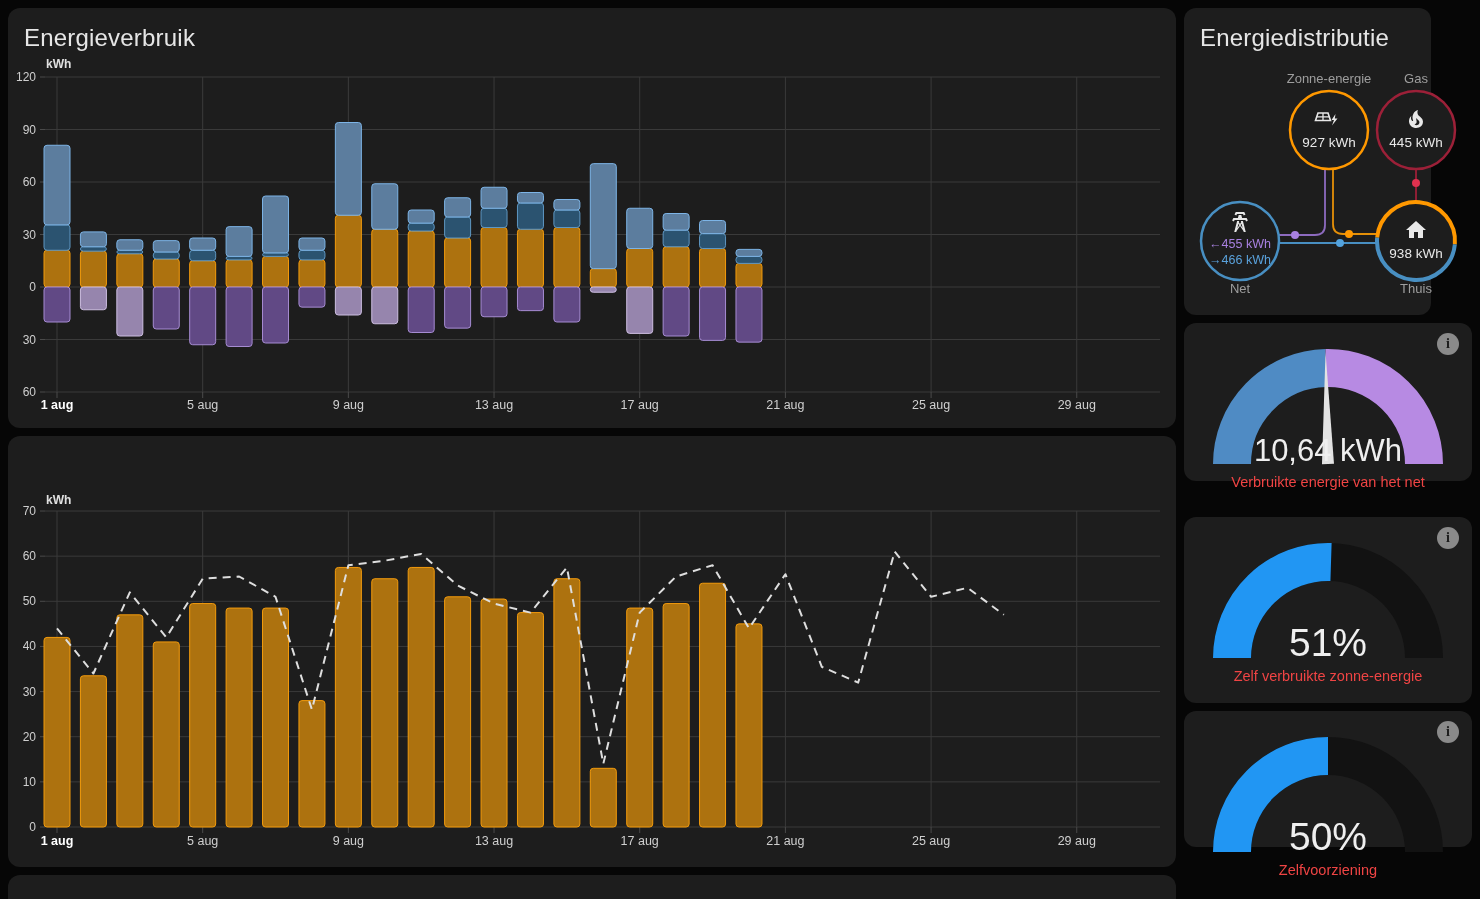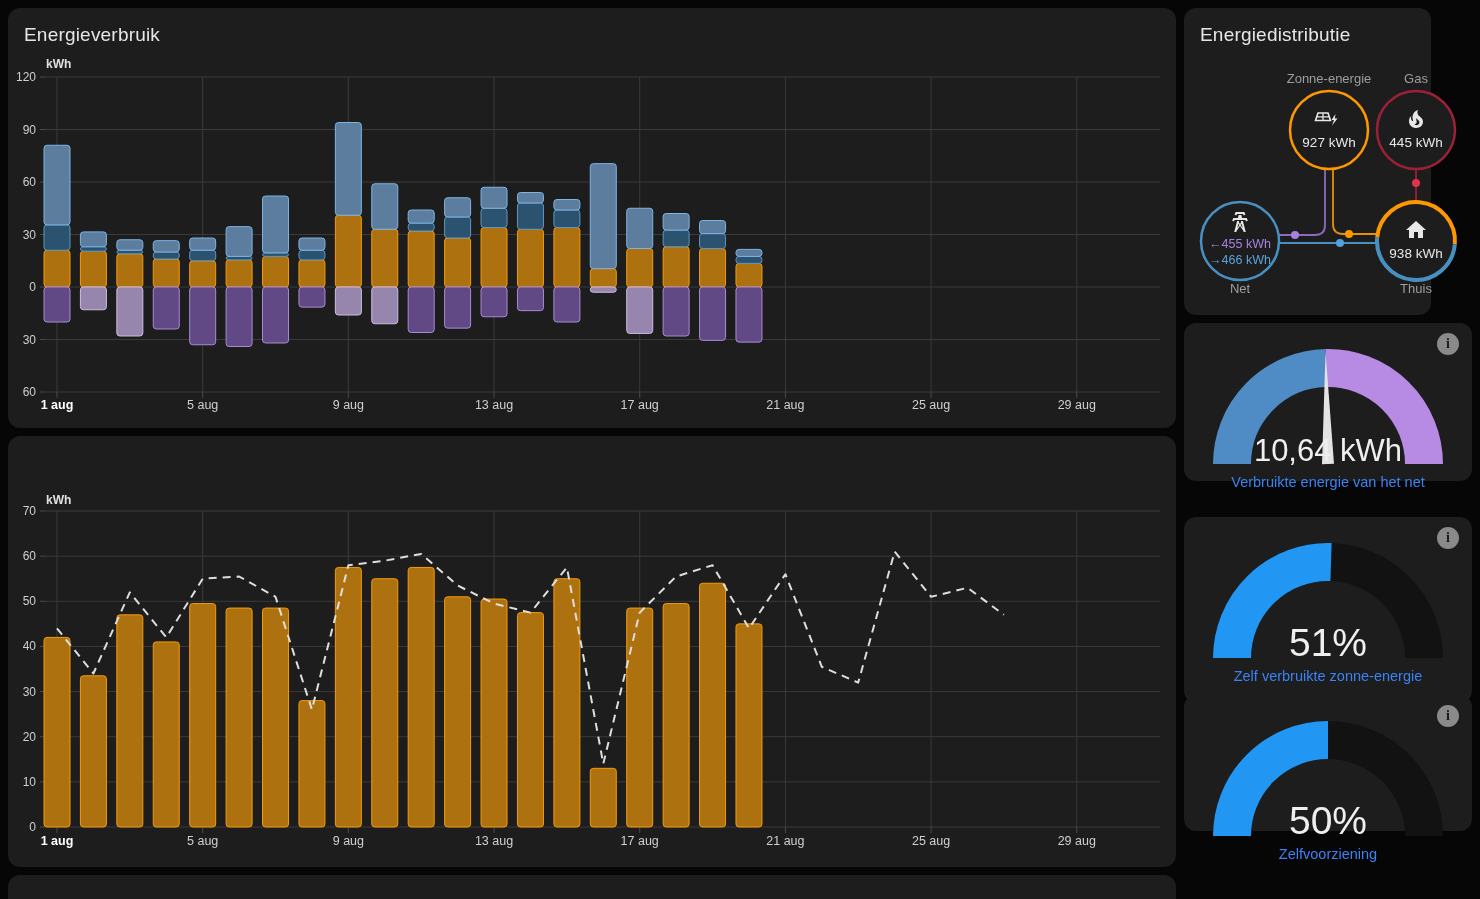--- a/index.html
+++ b/index.html
@@ -1,31 +1,31 @@
 <!DOCTYPE html>
 <html><head>
 <meta charset="utf-8">
 <style>
   html,body{margin:0;padding:0;background:#060606;}
   .page{position:relative;width:1480px;height:899px;background:#060606;overflow:hidden;
         font-family:"Liberation Sans", sans-serif;}
   .card{position:absolute;background:#1d1d1d;border-radius:12px;box-sizing:border-box;}
-  .card h2{position:absolute;left:16px;top:16px;margin:0;font-size:19px;font-weight:400;
+  .card h2{position:absolute;left:16px;top:16px;margin:0;font-size:24px;font-weight:400;
            color:#e6e6e6;letter-spacing:.2px;z-index:2;}
   #card-consumption{left:8px;top:8px;width:1168px;height:420px;}
   #card-production{left:8px;top:436px;width:1168px;height:431px;}
   #card-sliver{left:8px;top:875px;width:1168px;height:24px;border-radius:12px 12px 0 0;}
   #card-dist{left:1184px;top:8px;width:247px;height:307px;}
   #card-g1{left:1184px;top:323px;width:288px;height:158px;}
   #card-g2{left:1184px;top:517px;width:288px;height:186px;}
-  #card-g3{left:1184px;top:695px;width:288px;height:136px;}
+  #card-g3{left:1184px;top:711px;width:288px;height:136px;}
   .chart-svg,.dist-svg{position:absolute;left:0;top:0;}
   .gauge-wrap{position:absolute;left:0;top:0;width:100%;height:100%;text-align:center;}
   .gauge-svg{margin-top:25px;}
-  .gauge-label{margin-top:1px;font-size:14.5px;color:#3b82f6;}
+  .gauge-label{margin-top:1px;font-size:14.5px;color:#ef4444;}
   .info-icon{position:absolute;top:10px;right:13px;width:22px;height:22px;border-radius:50%;
              background:#8a8a8a;cursor:pointer;z-index:3;}
   .info-icon::after{content:"i";display:block;width:100%;height:100%;line-height:21px;
              text-align:center;color:#1d1d1d;font-weight:700;font-size:14px;
              font-family:"Liberation Serif", serif;}
 </style>
 </head>
 <body>
 
 <div class="page">

